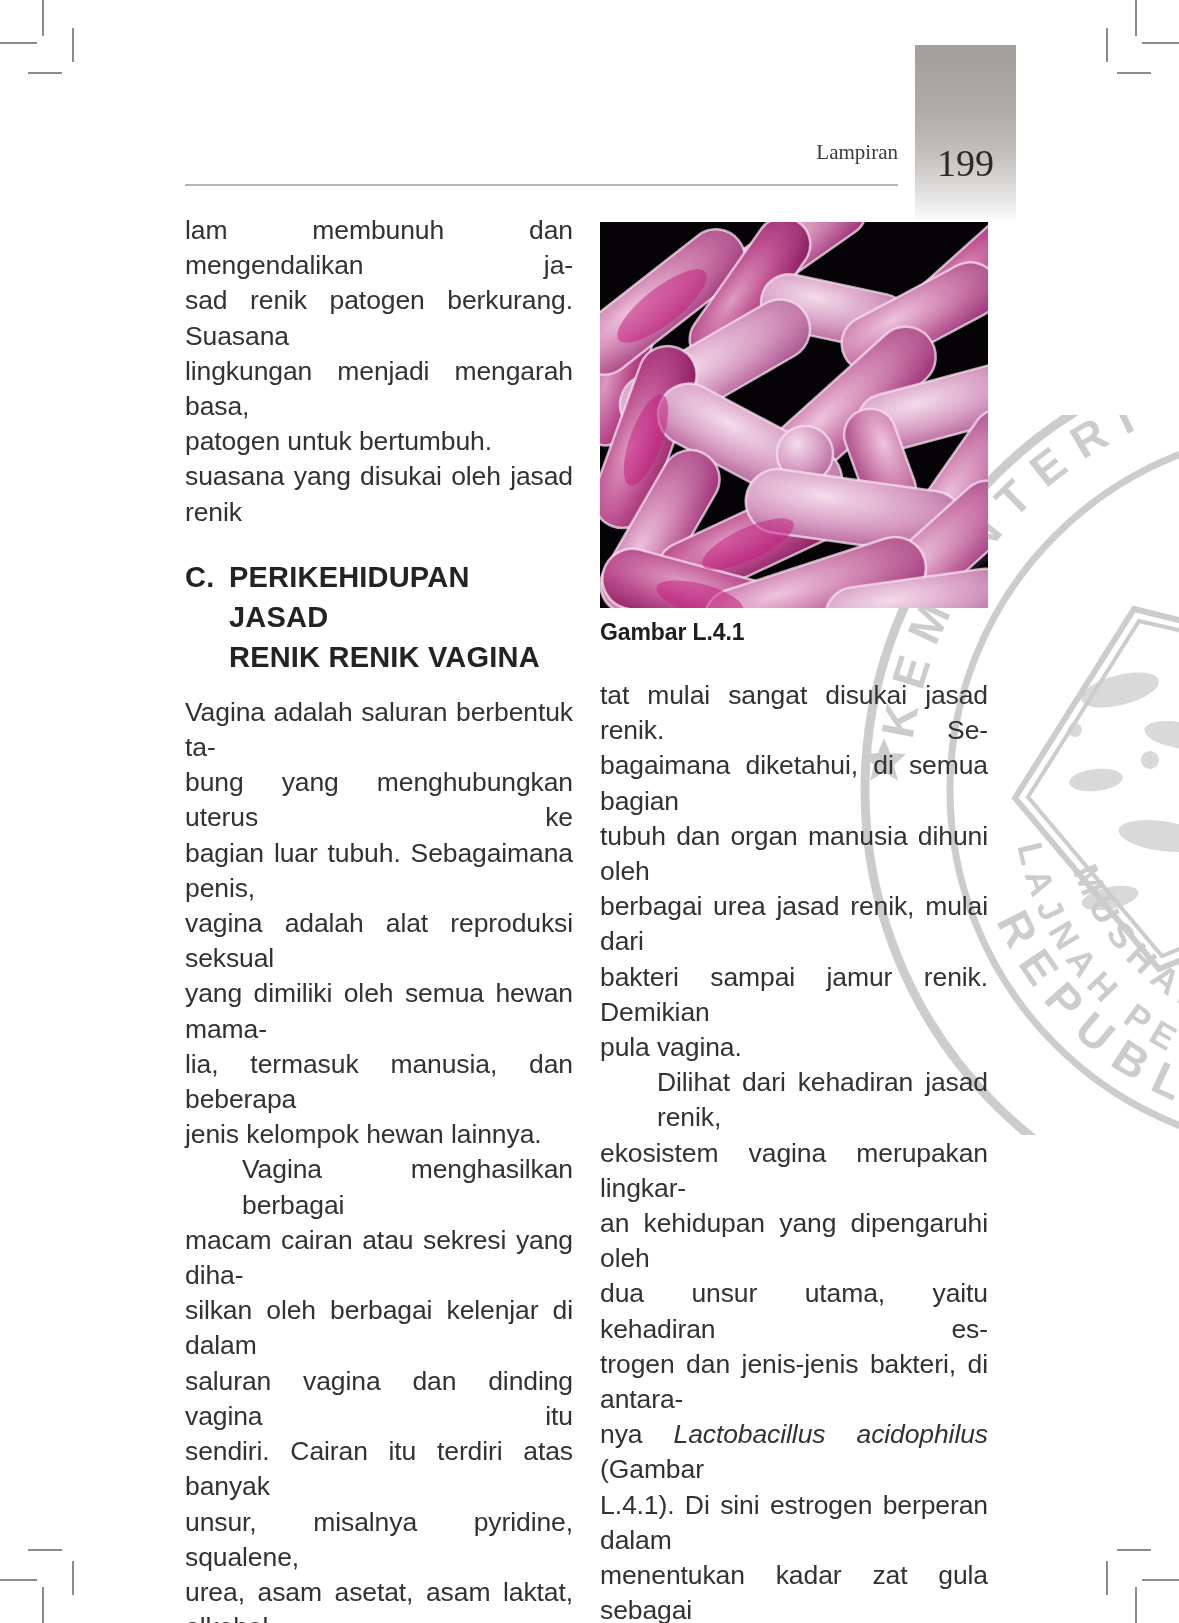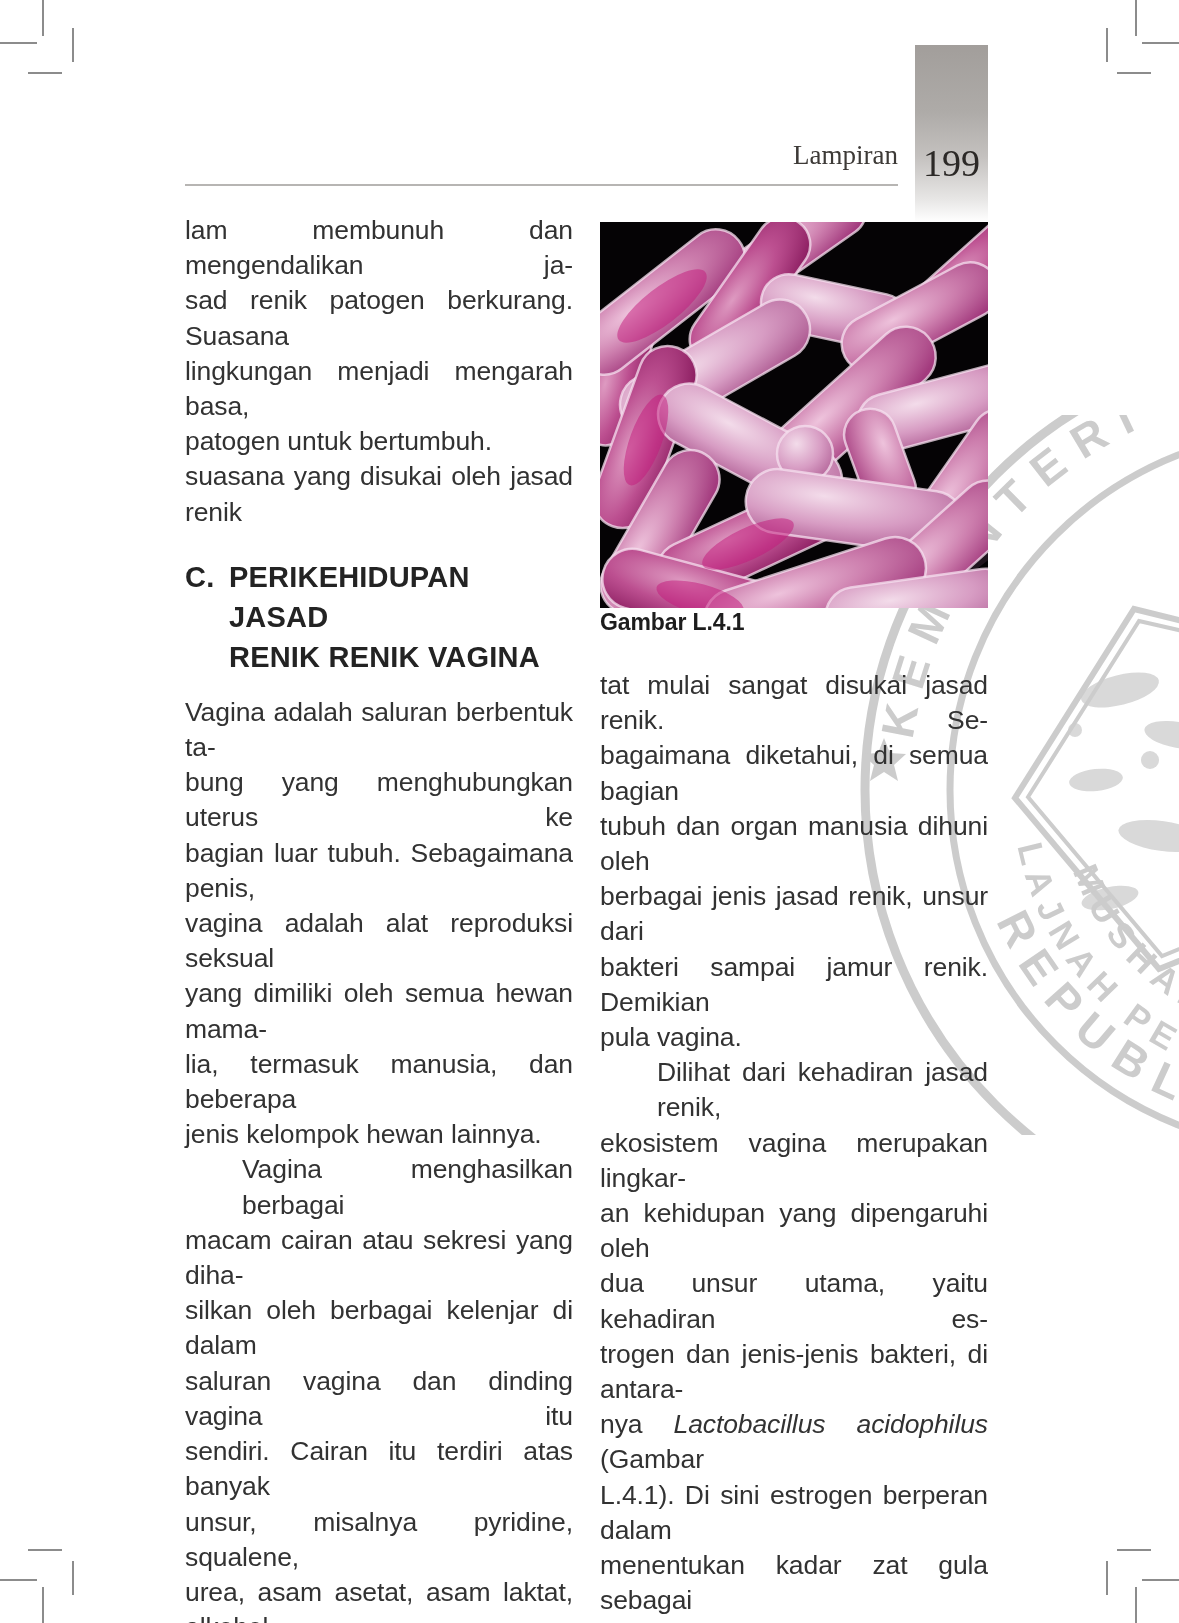--- a/index.html
+++ b/index.html
@@ -1,42 +1,42 @@
 <!DOCTYPE html>
 <html><head>
 <meta charset="utf-8">
 <style>
   html,body{margin:0;padding:0;background:#ffffff;}
   .page{position:relative;width:1179px;height:1623px;background:#ffffff;overflow:hidden;
         font-family:"Liberation Sans",sans-serif;color:#333;}
   .cm{position:absolute;background:#8c8c8c;}
   
   .running-title{position:absolute;top:140px;left:185px;width:713px;text-align:right;
-        font-family:"Liberation Serif",serif;font-size:27px;color:#3d3a37;}
+        font-family:"Liberation Serif",serif;font-size:21px;color:#3d3a37;}
   .header-rule{position:absolute;top:184px;left:185px;width:713px;height:2px;background:#b7b5b3;}
   .pagenum-bar{position:absolute;left:915px;top:45px;width:73px;height:177px;
-        background:linear-gradient(180deg,#a29e9b 0%,#aeaba8 38%,#c4c1bf 63%,#e7e6e5 87%,#ffffff 100%);}
+        background:linear-gradient(180deg,#a29e9b 0%,#aeaba8 38%,#c4c1bf 63%,#e7e6e5 87%,#ffffff 100%);padding-left:28px;}
   .pagenum{position:absolute;left:0;right:0;top:96px;text-align:center;
         font-family:"Liberation Serif",serif;font-size:38px;color:#2c2927;}
   
   .col{position:absolute;width:388px;font-size:26.5px;line-height:35.2px;letter-spacing:-0.1px;color:#323232;}
   .col-left{left:185px;top:213px;}
   .col-right{left:600px;top:222px;}
   .tline{text-align:justify;text-align-last:justify;}
   .tlast{text-align-last:left;}
   .tindent{padding-left:57px;}
   .heading{margin-top:27px;font-weight:bold;font-size:29px;line-height:40px;color:#232323;
         display:flex;letter-spacing:.2px;}
   .hnum{width:44px;flex:none;}
   .htxt span{display:block;}
   .mt30{margin-top:18px;}
   .mt31{margin-top:31px;}
   
   .figure{width:388px;height:386px;display:block;}
-  .caption{margin-top:0;font-size:23px;line-height:29px;color:#1d1d1d;}
+  .caption{margin-top:10px;font-size:23px;line-height:29px;color:#1d1d1d;}
   .cap-label{font-weight:bold;}
   .cap-line2{white-space:pre-wrap;}
   
   .stamp{position:absolute;left:840px;top:415px;width:339px;height:720px;opacity:.5;z-index:0;}
   .col,.figwrap,.running-title,.header-rule,.pagenum-bar{z-index:2;}
   .col{z-index:2;}
 </style>
 </head>
 <body>
 
@@ -199,21 +199,21 @@
         </g>
       </svg>
       <div class="caption">
         <div class="cap-label">Gambar L.4.1</div>
       </div>
     </div>
     <div class="para mt31">
         <div class="tline">tat mulai sangat disukai jasad renik. Se-</div>
         <div class="tline">bagaimana diketahui, di semua bagian</div>
         <div class="tline">tubuh dan organ manusia dihuni oleh</div>
-        <div class="tline">berbagai jenis jasad renik, unsur dari</div>
+        <div class="tline">berbagai urea jasad renik, mulai dari</div>
         <div class="tline">bakteri sampai jamur renik. Demikian</div>
         <div class="tline tlast">pula vagina.</div>
       </div>
     <div class="para">
         <div class="tline tindent">Dilihat dari kehadiran jasad renik,</div>
         <div class="tline">ekosistem vagina merupakan lingkar-</div>
         <div class="tline">an kehidupan yang dipengaruhi oleh</div>
         <div class="tline">dua unsur utama, yaitu kehadiran es-</div>
         <div class="tline">trogen dan jenis-jenis bakteri, di antara-</div>
         <div class="tline">nya <i>Lactobacillus acidophilus</i> (Gambar</div>

